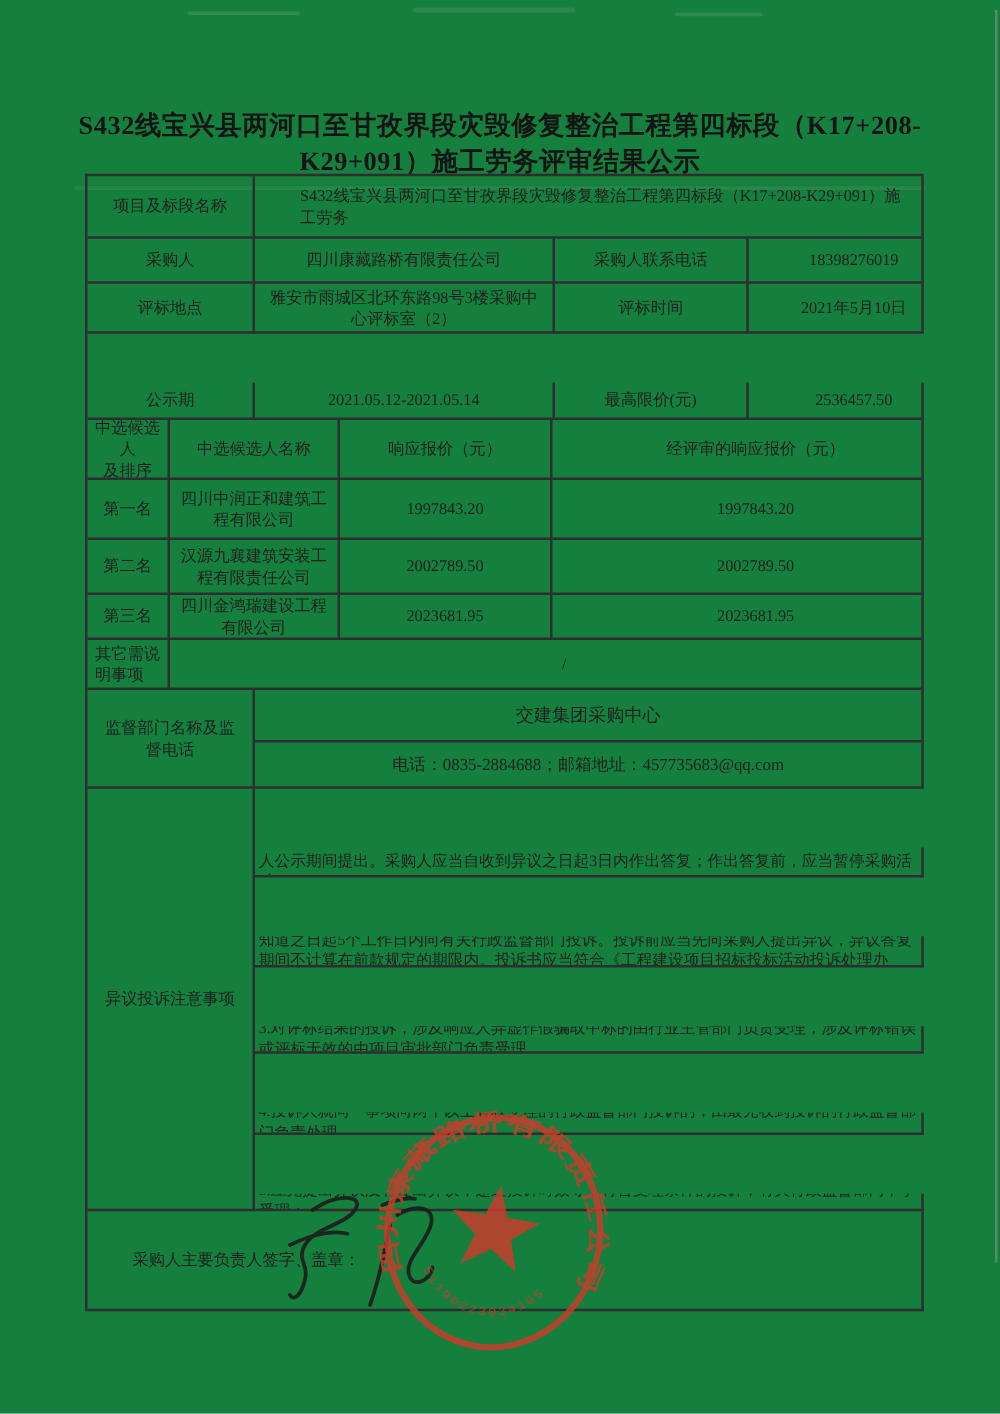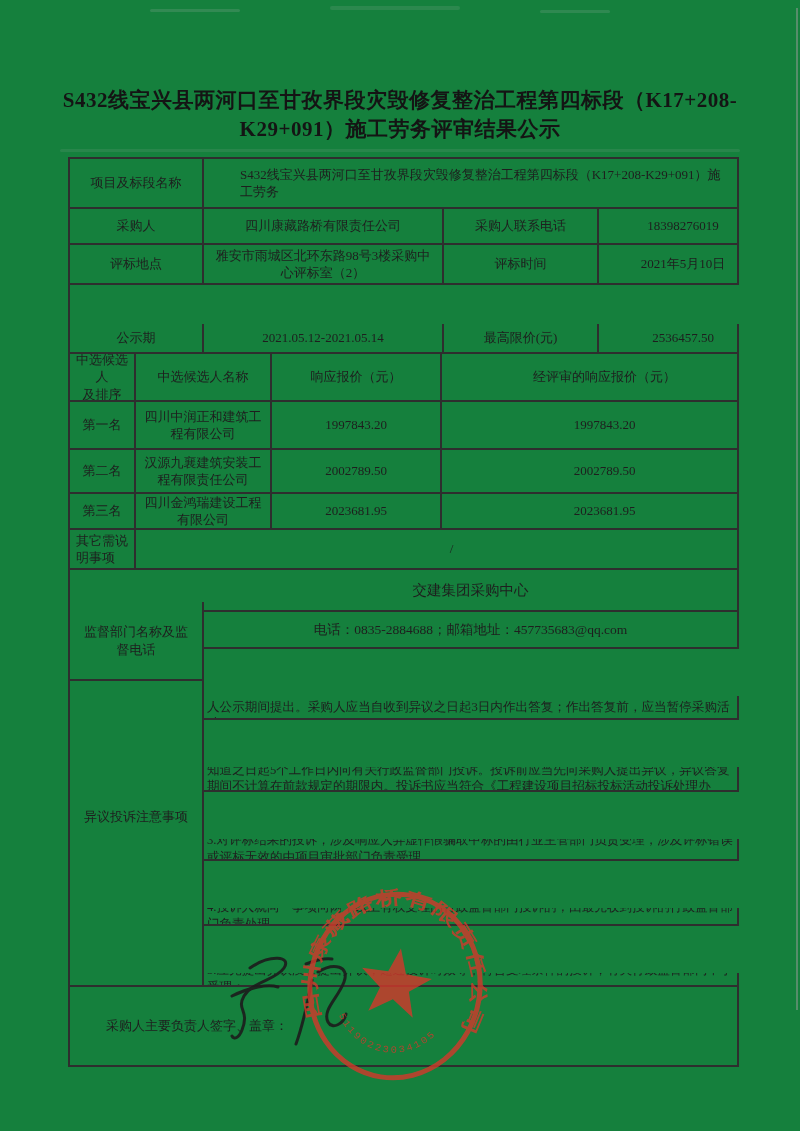--- a/index.html
+++ b/index.html
@@ -5,21 +5,21 @@
   html,body{margin:0;padding:0;background:#ffffff;}
   .page{
     position:relative;width:800px;height:1131px;background:#15803d;
     font-family:"Liberation Serif","DejaVu Serif",serif;color:#1e1e1e;overflow:hidden;
   }
   .doc-title{
     position:absolute;left:40px;top:86px;width:720px;text-align:center;
     font-size:21px;font-weight:bold;line-height:29px;letter-spacing:0.5px;color:#141414;
   }
   .doc-table{
-    position:absolute;left:68px;top:157px;width:669px;
+    position:absolute;left:68px;top:139px;width:669px;
     border-top:2px solid #2e2e2e;border-left:2px solid #2e2e2e;
     background:transparent;
   }
   .t-row{display:flex;}
   .c{
     border-right:2px solid #2e2e2e;border-bottom:2px solid #2e2e2e;
     box-sizing:border-box;display:flex;align-items:center;justify-content:center;
     text-align:center;padding:2px 6px;overflow:hidden;font-size:13px;line-height:1.32;
   }
   .left{justify-content:flex-start;text-align:left;}
@@ -118,21 +118,21 @@
       <div class="c grow">2023681.95</div>
     </div>
 
     <div class="t-row" style="height:40px;">
       <div class="c w66 pre left">其它需说
 明事项</div>
       <div class="c grow">/</div>
     </div>
 
     <div class="t-row" style="height:79px;">
-      <div class="c w134 pre" style="height:79px;margin-top:32px;">监督部门名称及监
+      <div class="c w134 pre" style="height:79px;">监督部门名称及监
 督电话</div>
       <div class="rcol">
         <div class="sc sc-center dept" style="height:42px;">交建集团采购中心</div>
         <div class="sc sc-center contact" style="height:37px;">电话：0835-2884688；邮箱地址：457735683@qq.com</div>
       </div>
     </div>
 
     <div class="t-row" style="height:338px;">
       <div class="c w134" style="height:338px;">异议投诉注意事项</div>
       <div class="rcol">

